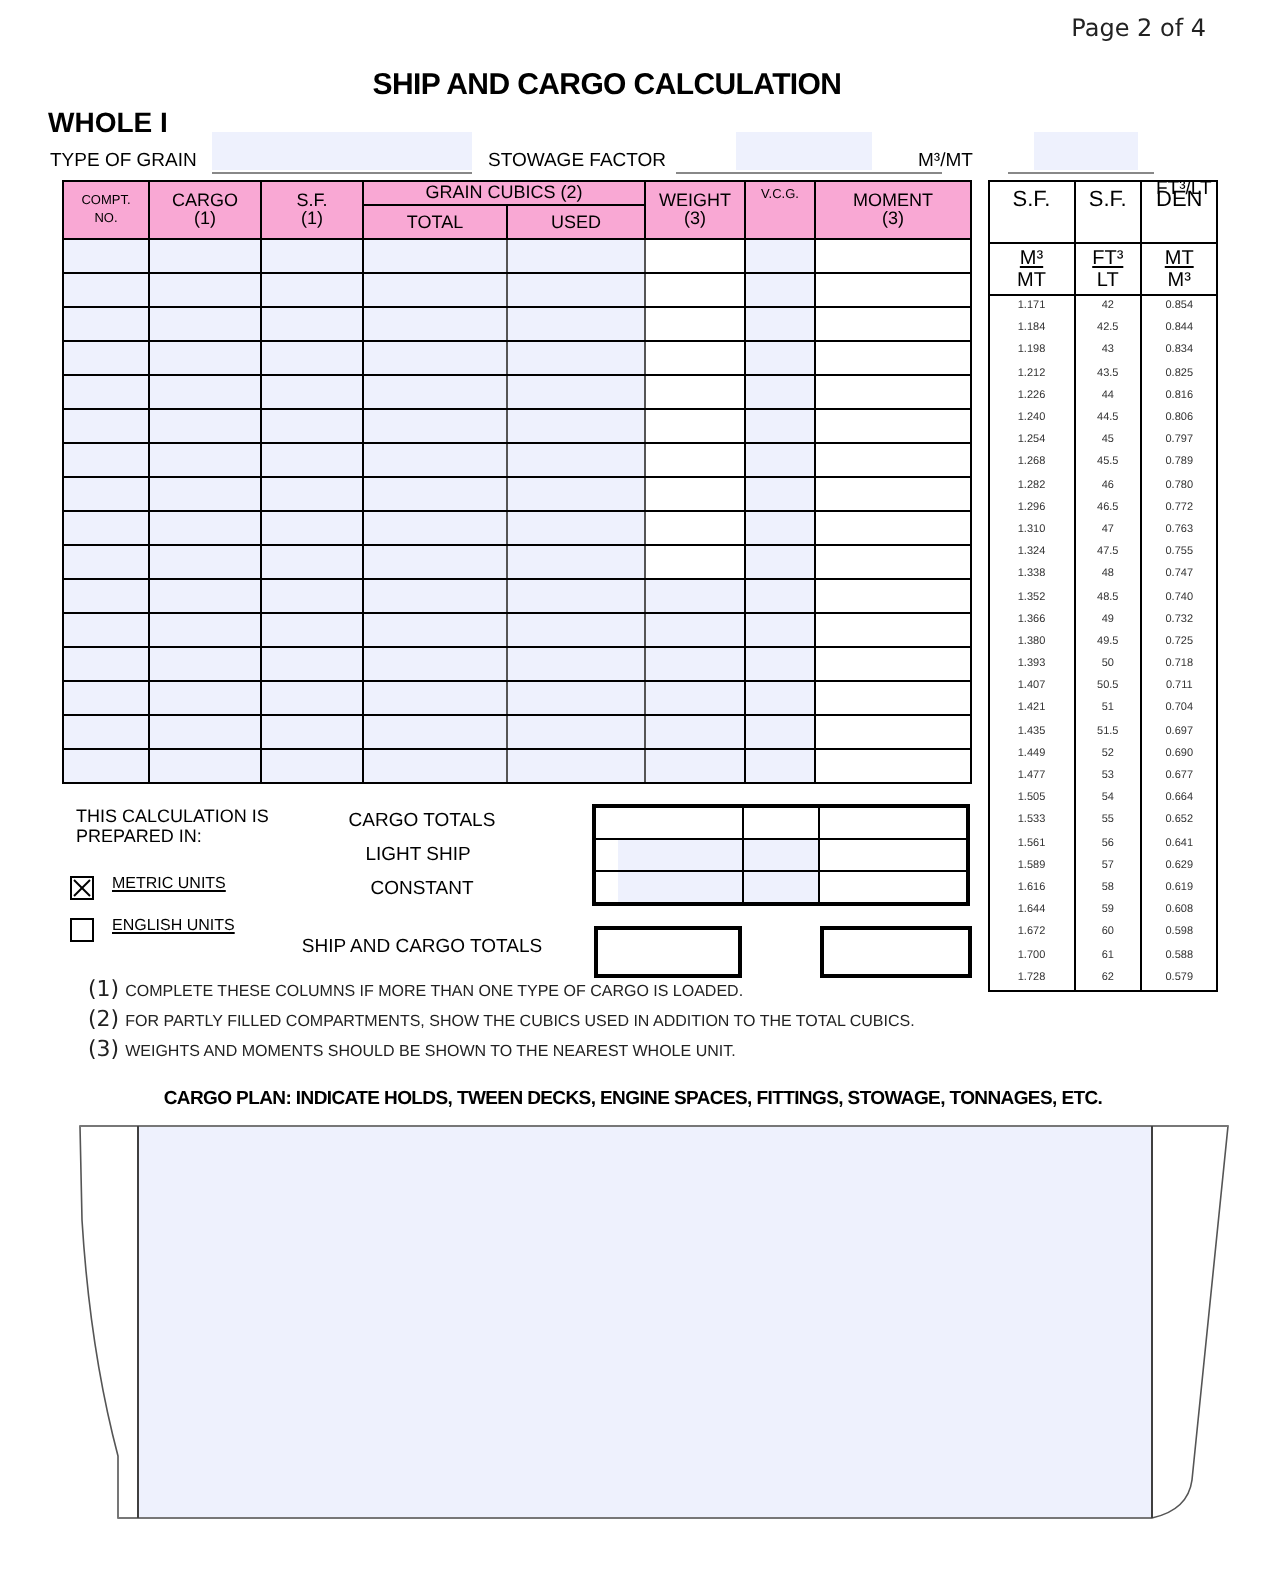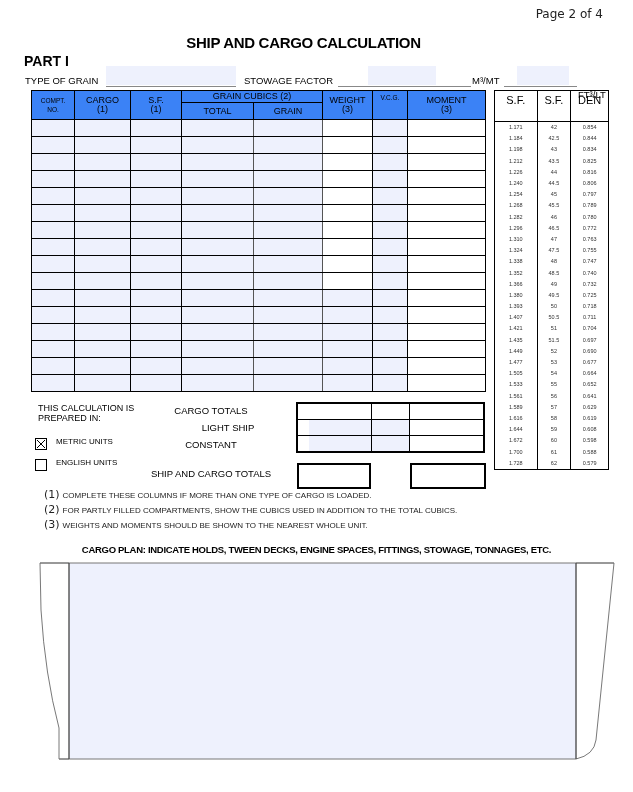--- a/index.html
+++ b/index.html
@@ -10,58 +10,58 @@
   .title { left:0; width:607px; top:34px; text-align:center; font-size:15px; font-weight:bold; letter-spacing:-0.3px; }
   .part { left:24px; top:53px; font-size:14px; font-weight:bold; }
   .grain-line { top:74px; font-size:9.5px; white-space:nowrap; }
   .uline { position:absolute; border-bottom:1px solid #888; height:11px; }
   .fillbox { position:absolute; background:#eef1fd; }
 
   
   table { border-collapse:collapse; position:absolute; }
   .main { left:31px; top:90px; }
   .main td { border:1px solid #000; padding:0; height:16px; text-align:center; font-size:9px; line-height:9px; }
-  .main .hdr td { background:#3b82f6;margin-left:14px; }
+  .main .hdr td { background:#f9a8d4;margin-left:14px; }
   .main .tiny { font-size:6.5px; }
   .blue { background:#eef1fd; }
 
   
   .ref { left:494px; top:90px; border:1.5px solid #000; }
   .ref td { border-left:1px solid #000; border-right:1px solid #000; padding:0; text-align:center; }
   .ref .h1 td { height:27px; font-size:11px; vertical-align:top; padding-top:3px; border-bottom:1px solid #000; }
   .ref .h2 td { height:25px; font-size:10px; line-height:11px; vertical-align:middle; border-bottom:1px solid #000; }
   .ref .h2 .num { text-decoration:underline; display:block; }
   .ref .d td { font-size:5.5px; height:11.2px; line-height:11px; color:#333; }
 
   .prep { left:38px; top:403px; font-size:9px; line-height:10px; }
   .chk { width:10px; height:10px; border:1px solid #000; position:absolute; font-size:11px; line-height:10px; text-align:center; }
-  .unit-lbl { font-size:8px; }
+  .unit-lbl { font-size:8px;text-decoration:underline; }
   .tot-lbl { font-size:9.5px; text-align:center; width:160px; }
   .tot { left:296px; top:402px; border:2px solid #000; }
   .tot td { border:1px solid #000; height:15px; padding:0; }
   .sct { border:2px solid #000; height:22px; }
   .note { left:44px; font-size:8px; color:#222; white-space:nowrap; }
   .note b { font-weight:normal; font-size:11px; font-family:"DejaVu Sans", sans-serif; margin-right:3px; }
   .plan-hdr { left:0; width:633px; text-align:center; top:544px; font-size:9.5px; font-weight:bold; letter-spacing:-0.3px; }
 </style>
 </head>
 <body>
 
 <div class="abs page-num">Page 2 of 4</div>
 <div class="abs title">SHIP AND CARGO CALCULATION</div>
-<div class="abs part">PART I</div>
+<div class="abs part">WHOLE I</div>
 
 <div class="abs grain-line" style="left:25px;width:590px;height:14px;">
   <span class="abs" style="left:0;top:1px">TYPE OF GRAIN</span>
   <div class="fillbox" style="left:81px;top:-8px;width:130px;height:19px"></div>
   <div class="uline" style="left:81px;top:1px;width:130px"></div>
   <span class="abs" style="left:219px;top:1px">STOWAGE FACTOR</span>
   <div class="fillbox" style="left:343px;top:-8px;width:68px;height:19px"></div>
   <div class="uline" style="left:313px;top:1px;width:133px"></div>
-  <span class="abs" style="left:447px;top:1px">M³/MT</span>
+  <span class="abs" style="left:434px;top:1px">M³/MT</span>
   <div class="fillbox" style="left:492px;top:-8px;width:52px;height:19px"></div>
   <div class="uline" style="left:479px;top:1px;width:73px"></div>
   <span class="abs" style="left:553px;top:15px">FT³/LT</span>
 </div>
 
 <table class="main" style="width:455px;border:1.5px solid #000;">
   <colgroup>
     <col style="width:43px">
       <col style="width:56px">
       <col style="width:51px">
@@ -86,21 +86,21 @@
     <td rowspan="2">
       <span>WEIGHT</span><br><span>(3)</span>
     </td>
     <td class="tiny" rowspan="2" style="vertical-align:top;padding-top:2px">V.C.G.</td>
     <td rowspan="2">
       <span>MOMENT</span><br><span>(3)</span>
     </td>
   </tr>
   <tr class="hdr">
     <td style="height:11px">TOTAL</td>
-    <td>GRAIN</td>
+    <td>USED</td>
   </tr>
   </tbody>
     <tbody id="main-body">
       <tr class="data">
         <td class="blue"></td>
         <td class="blue"></td>
         <td class="blue"></td>
         <td class="blue" style="border-right: 1px solid rgb(85, 85, 85);"></td>
         <td class="blue" style="border-right: 1px solid rgb(85, 85, 85);"></td>
         <td></td>
@@ -265,20 +265,25 @@
       <col style="width:43px">
       <col style="width:34px">
       <col style="width:38px">
     </colgroup>
   <tbody>
       <tr class="h1">
     <td>S.F.</td>
     <td>S.F.</td>
     <td>DEN</td>
   </tr>
+  <tr class="h2">
+    <td><span class="num">M³</span><span>MT</span></td>
+    <td><span class="num">FT³</span><span>LT</span></td>
+    <td><span class="num">MT</span><span>M³</span></td>
+  </tr>
   </tbody>
     <tbody id="ref-body">
       <tr class="d">
         <td>1.171</td>
         <td>42</td>
         <td>0.854</td>
       </tr>
       <tr class="d">
         <td>1.184</td>
         <td>42.5</td>
@@ -437,21 +442,21 @@
   <svg width="10" height="10">
       <line x1="1" y1="1" x2="9" y2="9" stroke="#000" stroke-width="1"></line>
       <line x1="9" y1="1" x2="1" y2="9" stroke="#000" stroke-width="1"></line>
     </svg>
 </div>
 <div class="abs unit-lbl" style="left:56px;top:437px">METRIC UNITS</div>
 <div class="chk" style="left:35px;top:459px"></div>
 <div class="abs unit-lbl" style="left:56px;top:458px">ENGLISH UNITS</div>
 
 <div class="abs tot-lbl" style="left:131px;top:405px">CARGO TOTALS</div>
-<div class="abs tot-lbl" style="left:148px;top:422px">LIGHT SHIP</div>
+<div class="abs tot-lbl" style="left:129px;top:422px">LIGHT SHIP</div>
 <div class="abs tot-lbl" style="left:131px;top:439px">CONSTANT</div>
 <table class="tot" style="width:189px">
   <colgroup>
       <col style="width:75px">
       <col style="width:39px">
       <col style="width:75px">
     </colgroup>
   <tbody>
       <tr>
     <td></td>

